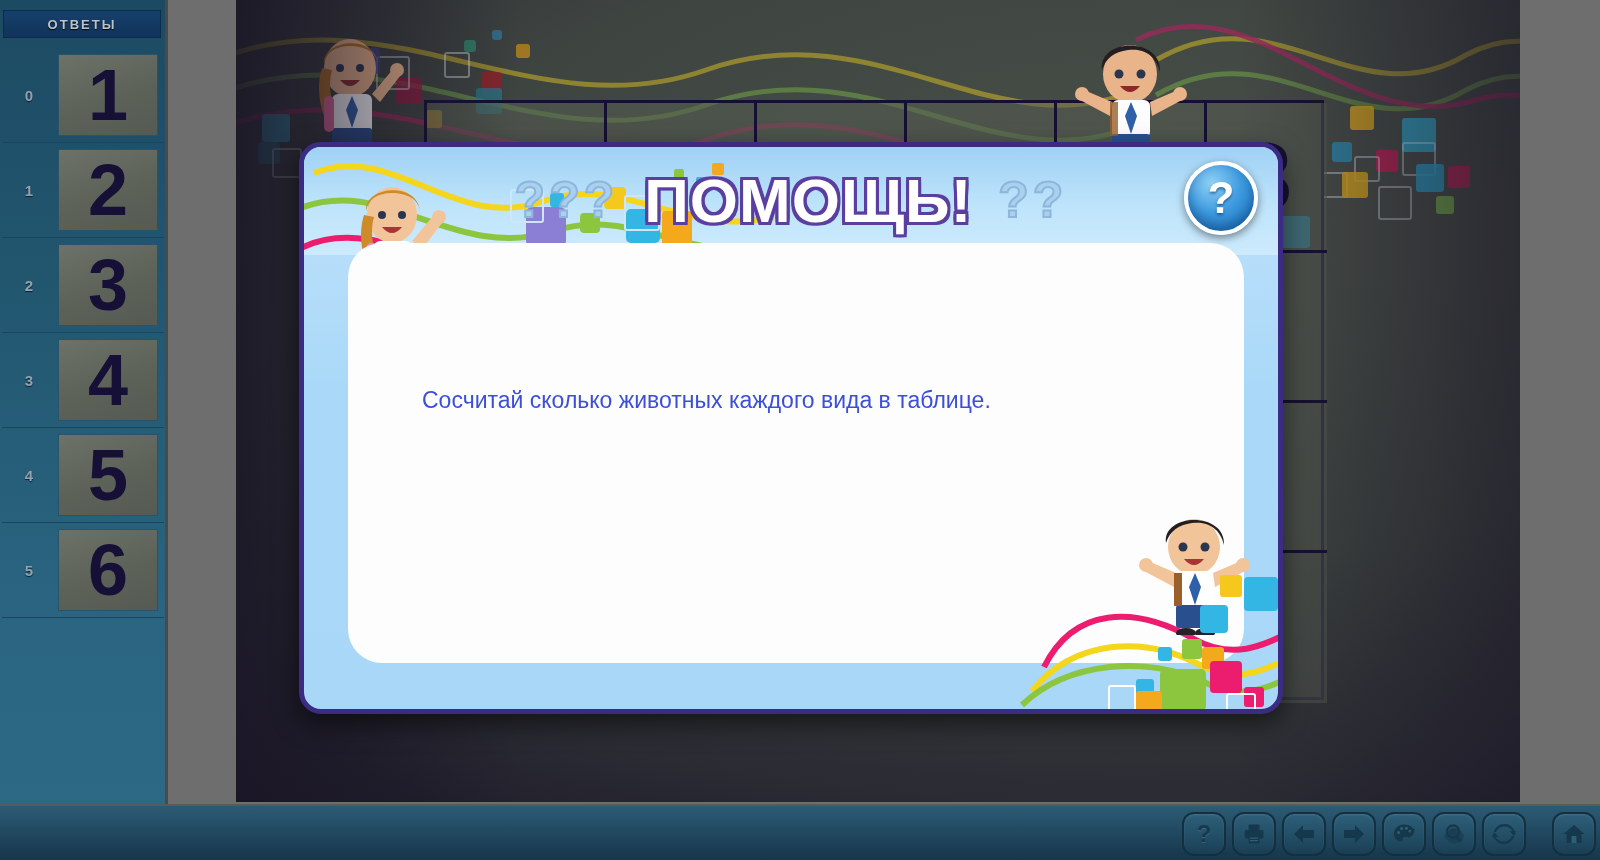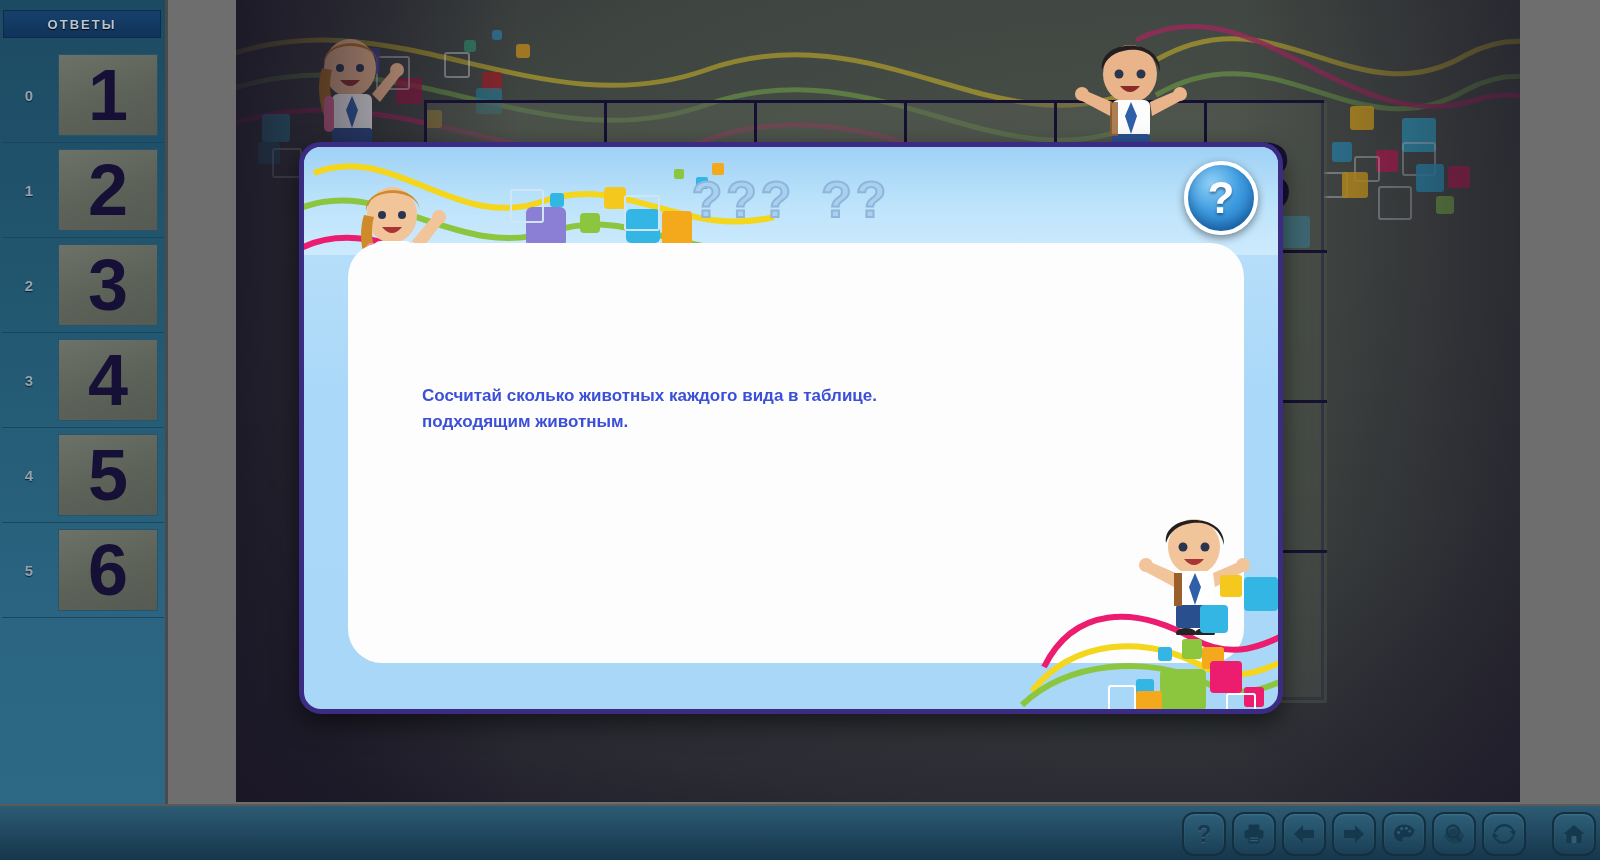--- a/index.html
+++ b/index.html
@@ -133,21 +133,21 @@
     font-size:44px; font-weight:bold; color:#fff; line-height:1;
     text-shadow:0 2px 3px rgba(0,50,100,.6);
   }
   .dlg-white {
     position:absolute; left:44px; top:96px; width:896px; height:420px;
     background:#fdfdfd;
     border-radius:34px;
   }
   .dlg-text {
     position:absolute; left:118px; top:236px; width:700px;
-    font-size:17px; font-weight:bold; color:#3b4fd8;
+    font-size:23px; font-weight:normal; color:#3b4fd8;
     line-height:1.55;
     z-index:12;
   }
   .dlg-text div { white-space:nowrap; }
 
   
   .toolbar {
     position:absolute; left:0; bottom:0; width:1600px; height:56px;
     background:linear-gradient(180deg,#2d5b74 0%,#234c64 40%,#16364b 100%);
     border-top:2px solid #5a5a5a;
@@ -331,32 +331,32 @@
       <circle cx="95" cy="42" r="7" fill="#f2c49a"></circle>
       <rect x="22" y="68" width="10" height="36" rx="5" fill="#f08ab0"></rect>
       <rect x="36" y="124" width="11" height="9" fill="#fff"></rect>
         <rect x="53" y="124" width="11" height="9" fill="#fff"></rect>
       <ellipse cx="41" cy="134" rx="10" ry="5" fill="#232326"></ellipse>
         <ellipse cx="60" cy="134" rx="10" ry="5" fill="#232326"></ellipse>
     </svg>
 
     <div class="dlg-title-wrap">
       <span class="q-marks">???</span>
+      <span class="dlg-title">ПОМОЩЬ!</span>
       <span class="q-marks">??</span>
     </div>
 
     <div class="help-btn">
       <span>?</span>
     </div>
 
     <div class="dlg-white"></div>
 
     <div class="dlg-text">
       <div>Сосчитай сколько животных каждого вида в таблице.</div>
-      <div>подходящим животным.</div>
     </div>
 
     <svg style="position:absolute;left:828px;top:358px;z-index:13;" width="126" height="130" viewBox="0 0 126 130">
       <ellipse cx="62" cy="42" rx="26" ry="28" fill="#f2c49a"></ellipse>
       <path d="M34 38 C 30 8, 94 6, 92 40 C 88 22, 74 16, 60 18 C 46 20, 38 26, 34 38Z" fill="#231f20"></path>
       <circle cx="51" cy="42" r="4.5" fill="#2a3550"></circle>
         <circle cx="73" cy="42" r="4.5" fill="#2a3550"></circle>
       <path d="M52 54 Q 62 66 72 54 Z" fill="#a33"></path>
       <rect x="44" y="66" width="37" height="37" rx="6" fill="#ffffff"></rect>
       <path d="M63 68 L 69 82 L 63 100 L 57 82 Z" fill="#2f5fa8"></path>

